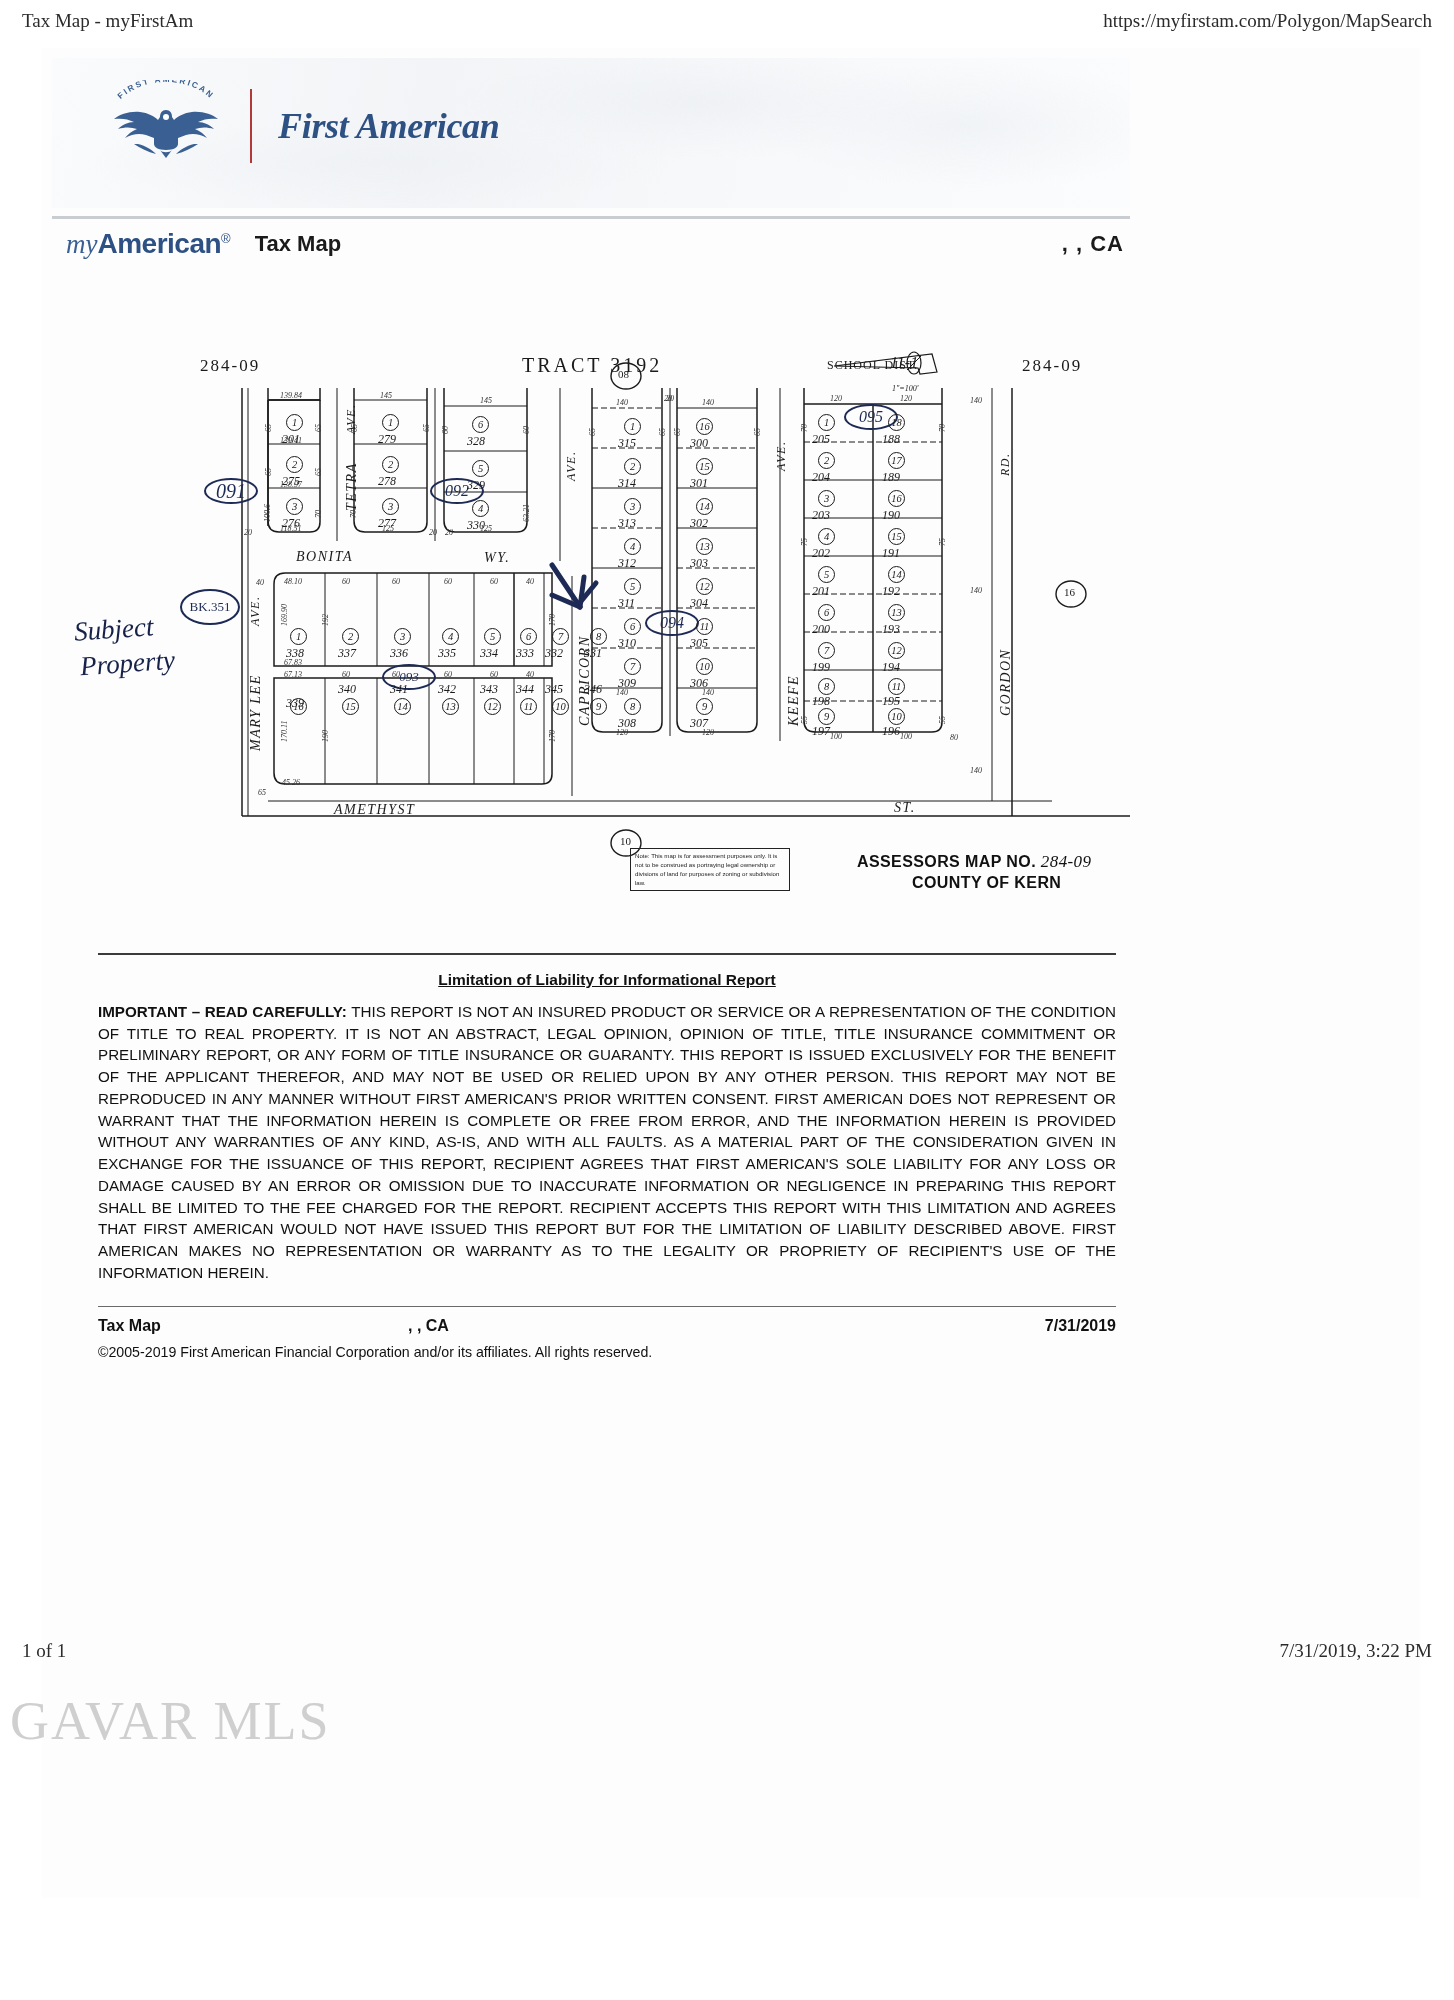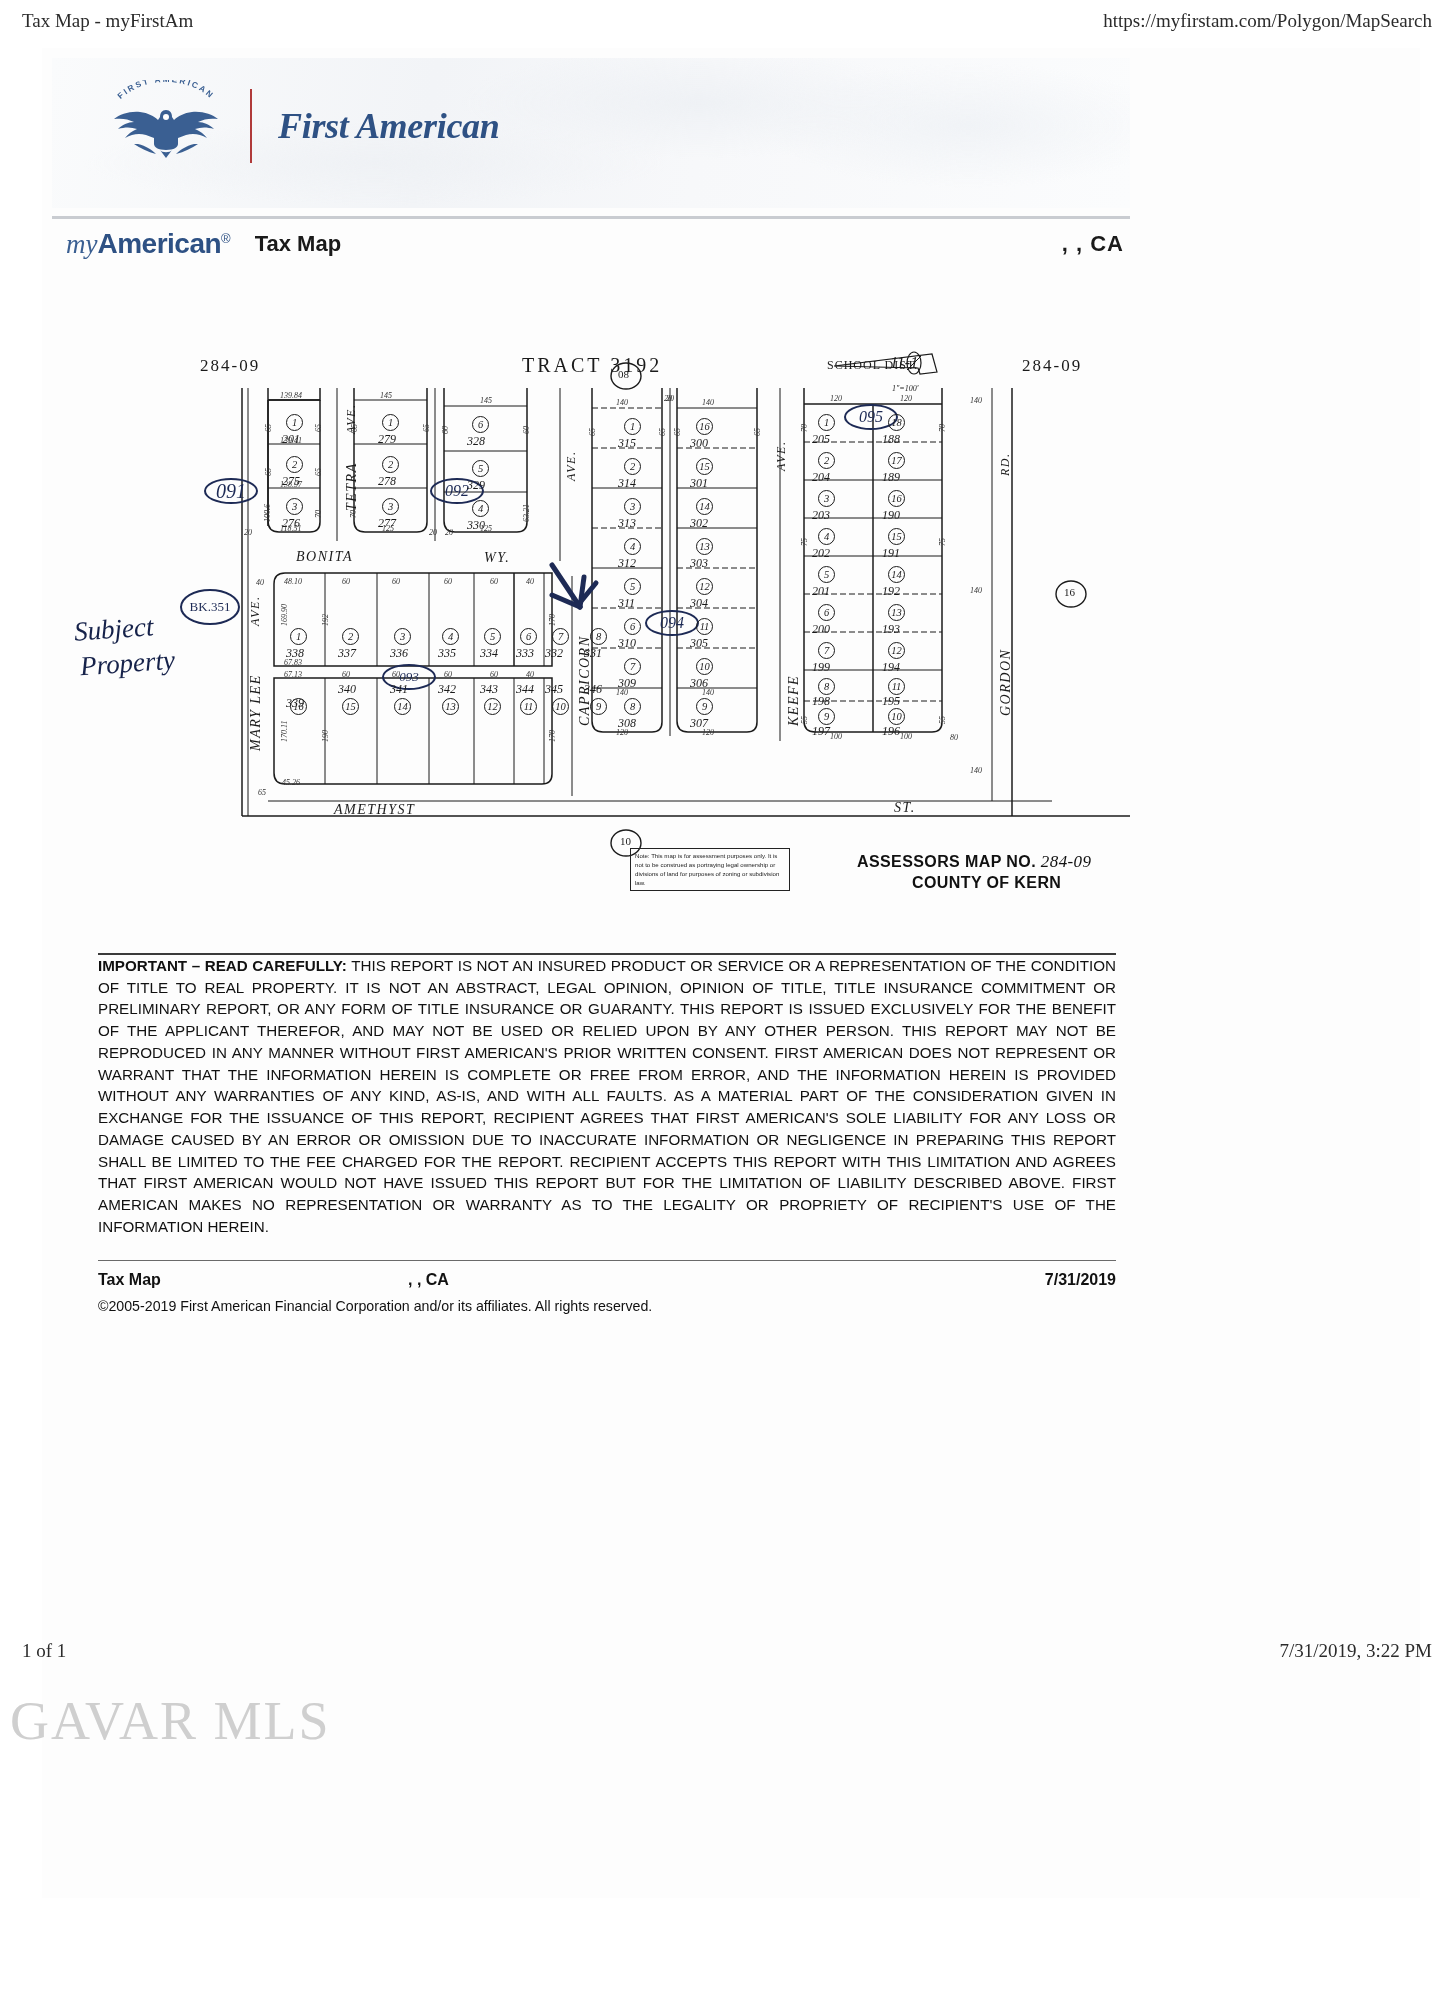--- a/index.html
+++ b/index.html
@@ -540,20 +540,21 @@
 
     <div class="assessors" style="left:805px; top:556px;">
       <span>ASSESSORS MAP NO.</span>
       <span style="font-family:'Liberation Serif',serif; font-style:italic; font-weight:400; font-size:17px;">284-09</span>
     </div>
     <div class="assessors" style="left:860px; top:578px;">COUNTY OF KERN</div>
   </div>
 
   <div class="disc">
     <div class="disc-rule"></div>
+    <div class="disc-title">Limitation of Liability for Informational Report</div>
     <div class="disc-body"><b>IMPORTANT – READ CAREFULLY:</b><span> THIS REPORT IS NOT AN INSURED PRODUCT OR SERVICE OR A REPRESENTATION OF THE CONDITION OF TITLE TO REAL PROPERTY. IT IS NOT AN ABSTRACT, LEGAL OPINION, OPINION OF TITLE, TITLE INSURANCE COMMITMENT OR PRELIMINARY REPORT, OR ANY FORM OF TITLE INSURANCE OR GUARANTY. THIS REPORT IS ISSUED EXCLUSIVELY FOR THE BENEFIT OF THE APPLICANT THEREFOR, AND MAY NOT BE USED OR RELIED UPON BY ANY OTHER PERSON. THIS REPORT MAY NOT BE REPRODUCED IN ANY MANNER WITHOUT FIRST AMERICAN'S PRIOR WRITTEN CONSENT. FIRST AMERICAN DOES NOT REPRESENT OR WARRANT THAT THE INFORMATION HEREIN IS COMPLETE OR FREE FROM ERROR, AND THE INFORMATION HEREIN IS PROVIDED WITHOUT ANY WARRANTIES OF ANY KIND, AS-IS, AND WITH ALL FAULTS. AS A MATERIAL PART OF THE CONSIDERATION GIVEN IN EXCHANGE FOR THE ISSUANCE OF THIS REPORT, RECIPIENT AGREES THAT FIRST AMERICAN'S SOLE LIABILITY FOR ANY LOSS OR DAMAGE CAUSED BY AN ERROR OR OMISSION DUE TO INACCURATE INFORMATION OR NEGLIGENCE IN PREPARING THIS REPORT SHALL BE LIMITED TO THE FEE CHARGED FOR THE REPORT. RECIPIENT ACCEPTS THIS REPORT WITH THIS LIMITATION AND AGREES THAT FIRST AMERICAN WOULD NOT HAVE ISSUED THIS REPORT BUT FOR THE LIMITATION OF LIABILITY DESCRIBED ABOVE. FIRST AMERICAN MAKES NO REPRESENTATION OR WARRANTY AS TO THE LEGALITY OR PROPRIETY OF RECIPIENT'S USE OF THE INFORMATION HEREIN.</span></div>
     <div class="disc-foot">
       <span class="f1">Tax Map</span>
       <span class="f2">, , CA</span>
       <span class="f3">7/31/2019</span>
     </div>
     <div class="copyline">©2005-2019 First American Financial Corporation and/or its affiliates. All rights reserved.</div>
   </div>
 </div>
 

